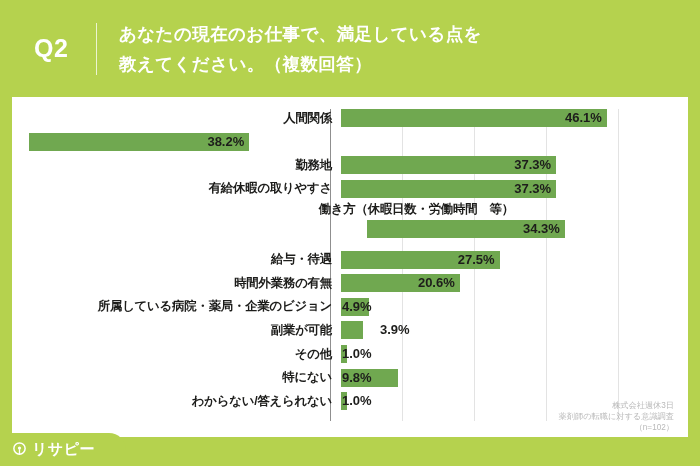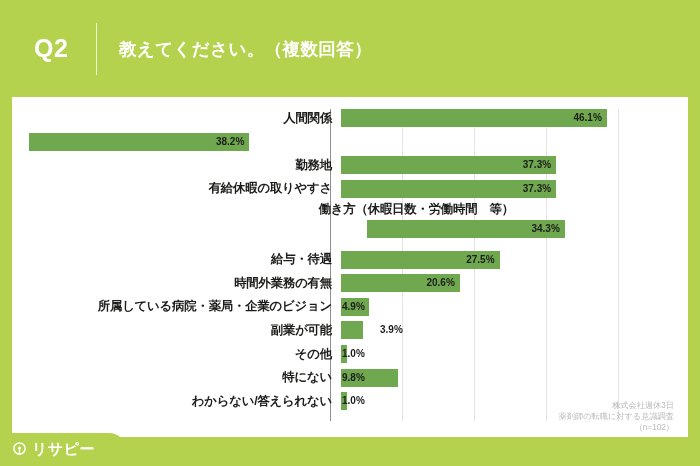--- a/index.html
+++ b/index.html
@@ -125,21 +125,21 @@
     left: 1px;
     top: 2px;
     height: 18px;
     background: #70a850;
   }
   .bar-value {
     position: absolute;
     top: 0;
     height: 22px;
     line-height: 22px;
-    font-size: 10px;
+    font-size: 13px;
     font-weight: bold;
     color: #1d1d1b;
     white-space: nowrap;
   }
 
   
   .footnote {
     position: absolute;
     right: 14px;
     bottom: 4px;
@@ -178,20 +178,21 @@
     letter-spacing: 0.5px;
   }
 </style>
 </head>
 <body>
 
 <div class="header">
   <div class="q-number">Q2</div>
   <div class="q-divider"></div>
   <div class="q-title">
+    <span class="line">あなたの現在のお仕事で、満足している点を</span>
     <span class="line">教えてください。（複数回答）</span>
   </div>
 </div>
 
 <div class="card">
   <div class="chart">
     <div class="plot" id="plot-area">
       <div class="axis-line"></div>
     <div class="gridline" style="left: 72.0833px;"></div>
         <div class="gridline" style="left: 144.167px;"></div>

